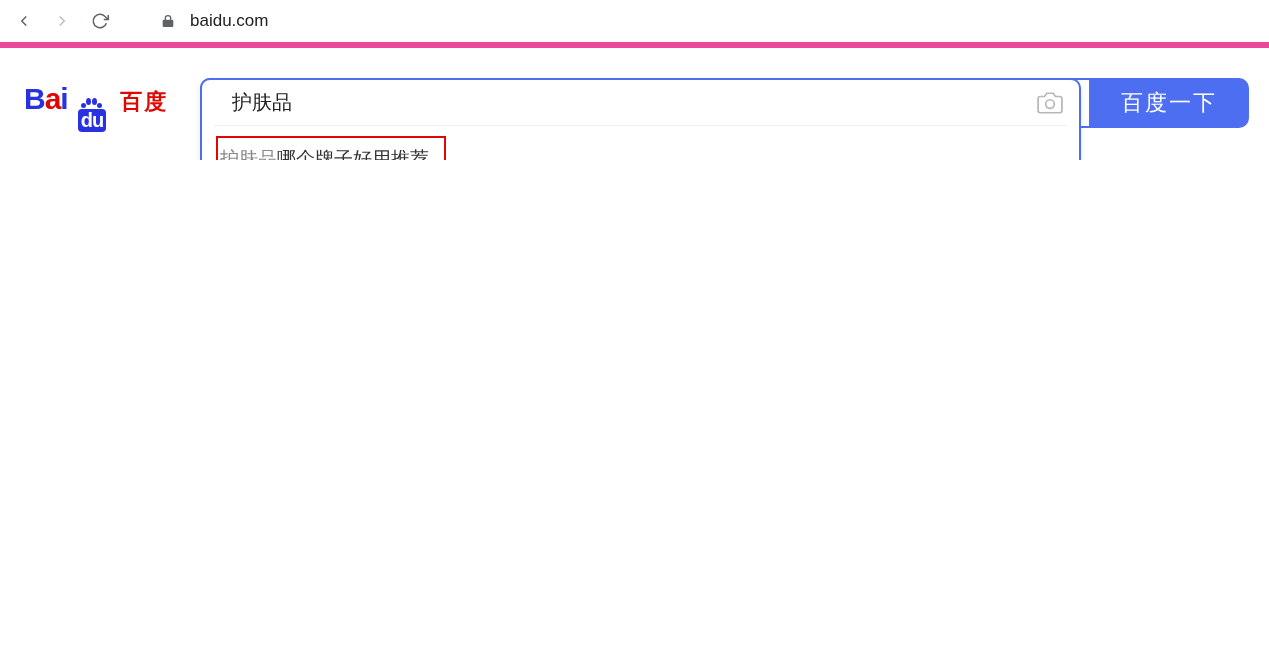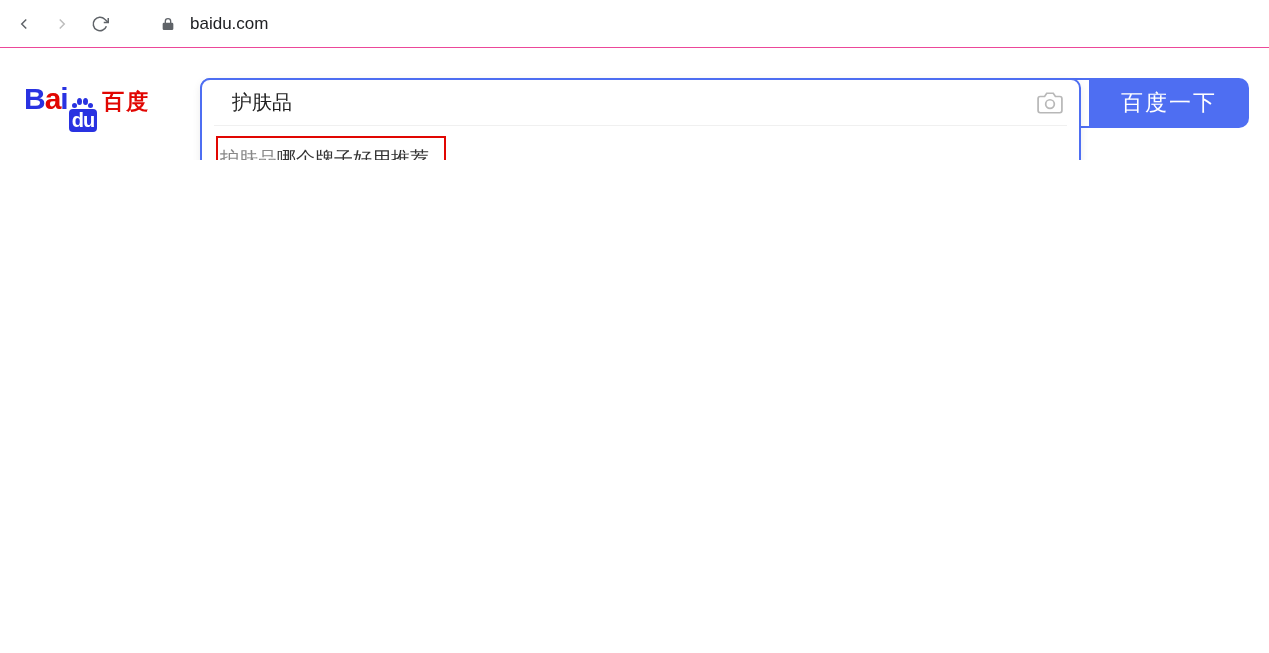--- a/index.html
+++ b/index.html
@@ -5,21 +5,21 @@
     * { box-sizing: border-box; margin: 0; padding: 0; }
     body { font-family: Arial, "Microsoft YaHei", sans-serif; background: #fff; width: 1269px; }
 
     
     .browser-bar {
       height: 48px;
       display: flex;
       align-items: center;
       padding: 0 14px;
       gap: 18px;
-      border-bottom: 1px solid #ec4899;
+      border-bottom: 6px solid #ec4899;
       background: #fff;
     }
     .nav-icon {
       width: 20px; height: 20px;
       display: flex; align-items: center; justify-content: center;
       color: #5f6368;
       cursor: pointer;
     }
     .nav-icon.disabled { color: #bdbdbd; cursor: default; }
     .nav-icon svg { width: 18px; height: 18px; stroke: currentColor; fill: none; stroke-width: 2; }
@@ -56,21 +56,21 @@
       font-size: 30px;
       letter-spacing: -1px;
     }
     .logo-b { color: #2932E1; }
     .logo-a { color: #E10602; }
     .logo-i { color: #2932E1; }
     .logo-du-box {
       display: inline-flex;
       flex-direction: column;
       align-items: center;
-      margin: 0 1px;
+      margin: 0 10px;
       position: relative;
       top: 2px;
     }
     .logo-paw {
       width: 22px; height: 14px;
       position: relative;
       margin-bottom: -2px;
     }
     .logo-paw span {
       position: absolute;

